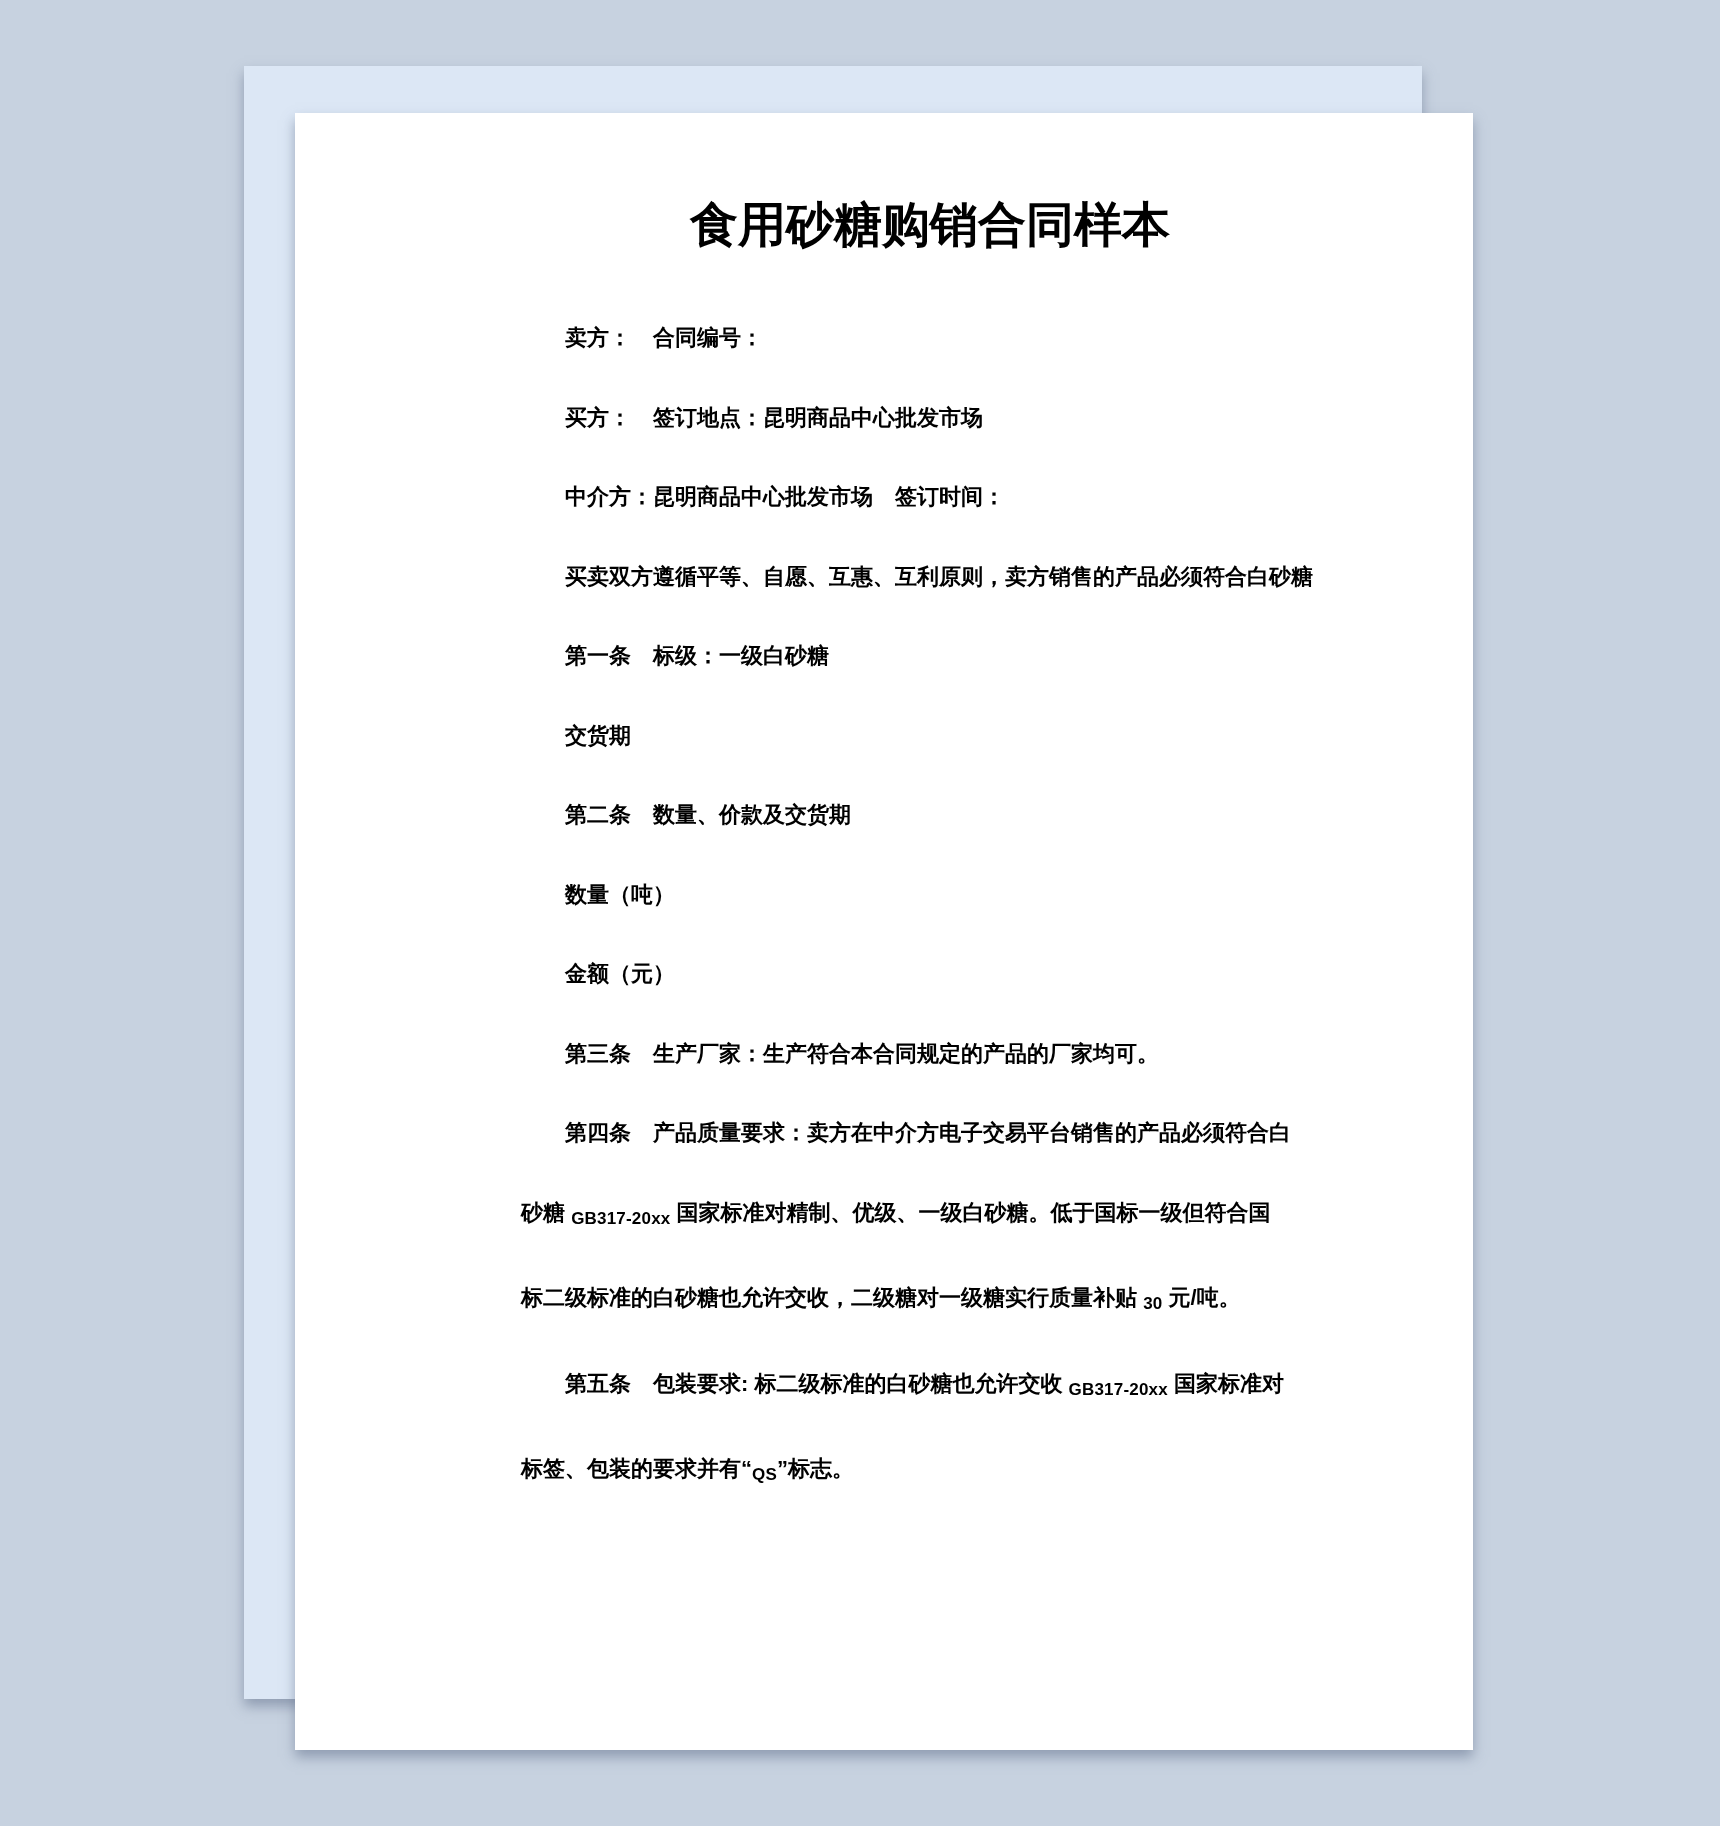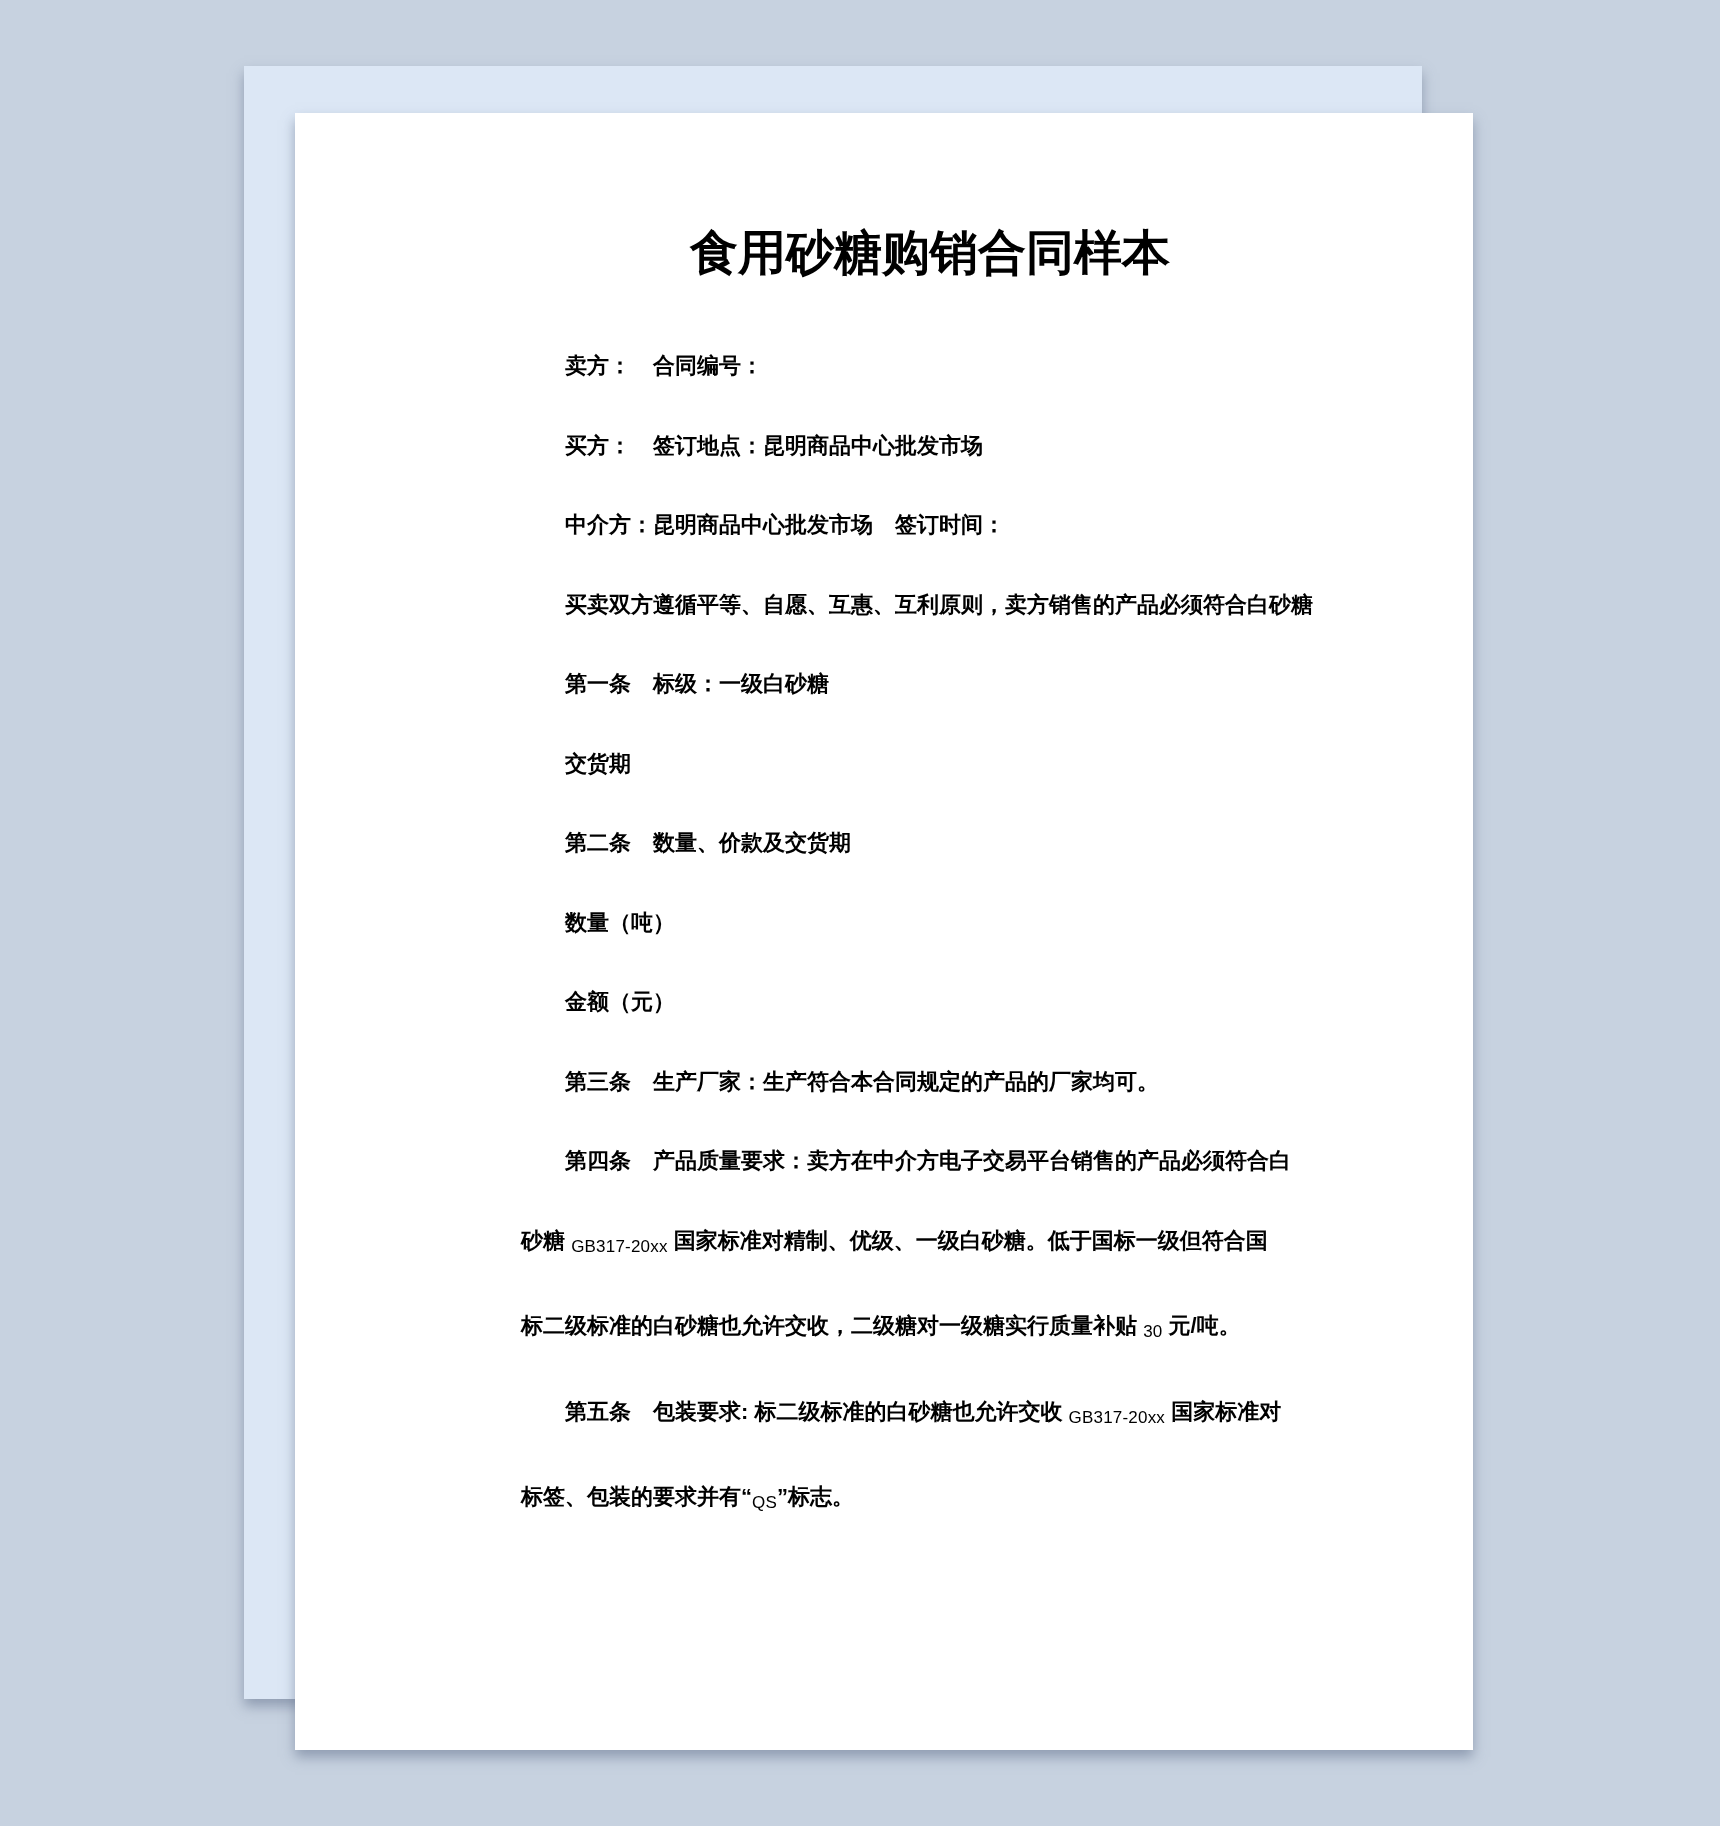--- a/index.html
+++ b/index.html
@@ -29,21 +29,21 @@
     left: 295px;
     top: 113px;
     width: 1178px;
     height: 1637px;
     background: #ffffff;
     box-shadow: 0 7px 12px rgba(96, 112, 138, 0.55);
     padding: 0 210px;
     color: #000000;
   }
   .doc-title {
-    margin: 116px 0 0 0;
+    margin: 88px 0 0 0;
     font-size: 48px;
     line-height: 48px;
     font-weight: 700;
     text-align: center;
     text-indent: 92px;
     white-space: nowrap;
     letter-spacing: 0;
   }
   .doc-body {
     margin-top: 57px;
@@ -52,21 +52,21 @@
   }
   .ln {
     margin: 16px;
     line-height: 63.5px;
     white-space: nowrap;
   }
   .ind { text-indent: 44px; }
   .latin {
     font-family: "Liberation Sans", "DejaVu Sans", sans-serif;
     font-size: 17px;
-    font-weight: 400;
+    font-weight: 700;
     vertical-align: -4px;
     letter-spacing: 0.2px;
   }
 </style>
 </head>
 <body>
 
 <div class="page back-page"></div>
 
 <div class="page front-page">

